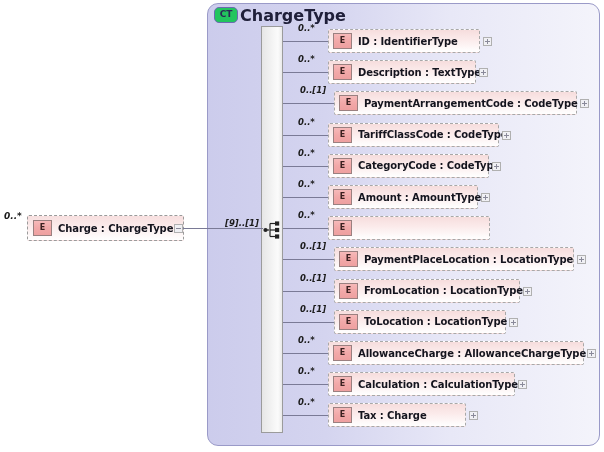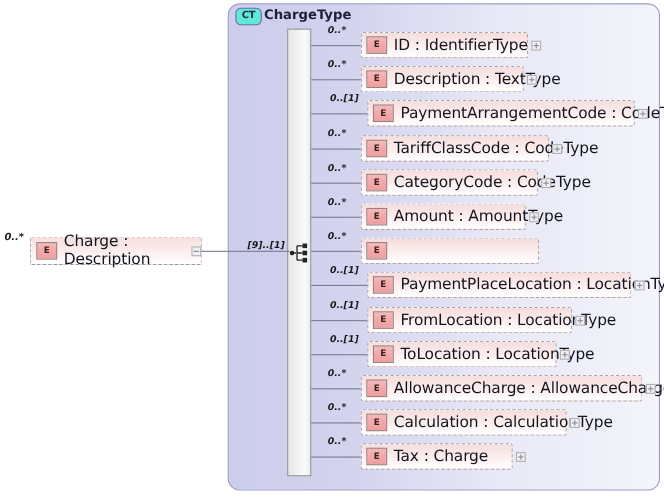--- a/index.html
+++ b/index.html
@@ -34,33 +34,33 @@
     box-sizing: border-box;
   }
   .ct-badge {
     position: absolute;
     left: 214px;
     top: 7px;
     width: 22px;
     height: 14px;
     border: 1px solid #6b6bb0;
     border-radius: 5px;
-    background: #5eead4;
+    background: #22c55e;
     font-size: 9px;
     line-height: 13px;
     text-align: center;
     color: #2b2b55;
     font-weight: bold;
     letter-spacing: -0.2px;
   }
   .ct-title {
     position: absolute;
     left: 240px;
     top: 6px;
-    font-size: 12px;
+    font-size: 16px;
     color: #20203a;
     font-weight: bold;
     white-space: nowrap;
   }
 
   
   .seq-bar {
     position: absolute;
     left: 261px;
     top: 26px;
@@ -126,23 +126,23 @@
     border: 1px solid #9a8080;
     background: linear-gradient(to bottom, #f6b9b9 0%, #f2a8a8 50%, #eea0a0 100%);
     font-size: 8px;
     line-height: 13px;
     text-align: center;
     color: #3b2020;
     font-weight: bold;
     margin-right: 6px;
   }
   .row-label {
-    font-size: 14px;
+    font-size: 10px;
     color: #14141e;
-    font-weight: normal;
+    font-weight: bold;
     letter-spacing: -0.1px;
   }
   .card {
     position: absolute;
     font-size: 8.5px;
     font-style: italic;
     color: #1a1a1a;
     font-weight: bold;
     white-space: nowrap;
   }
@@ -189,21 +189,21 @@
 
   <div class="ct-box"></div>
   <div class="ct-badge">CT</div>
   <div class="ct-title">ChargeType</div>
 
   <div class="seq-bar"></div>
 
   <div class="root-card">0..*</div>
   <div class="root-el" id="root-el" style="width: 157px;">
     <span class="e-badge">E</span>
-    <span class="row-label">Charge    : Description</span>
+    <span class="row-label">Charge    : ChargeType</span>
   </div>
   <div class="toggle" id="root-toggle" style="left: 174px; top: 224px;"></div>
 
   <div class="line hline" id="root-line" style="left: 183px; top: 228px; width: 24px;"></div>
   <div class="card" id="root-conn-card" style="left: 225px; top: 218px;">[9]..[1]</div>
 
   <div class="seq-icon">
     <svg width="20" height="20" viewBox="0 0 20 20">
       <line x1="1" y1="10" x2="6" y2="10" stroke="#222" stroke-width="1.2"></line>
       <circle cx="2.5" cy="10" r="2.1" fill="#222"></circle>

